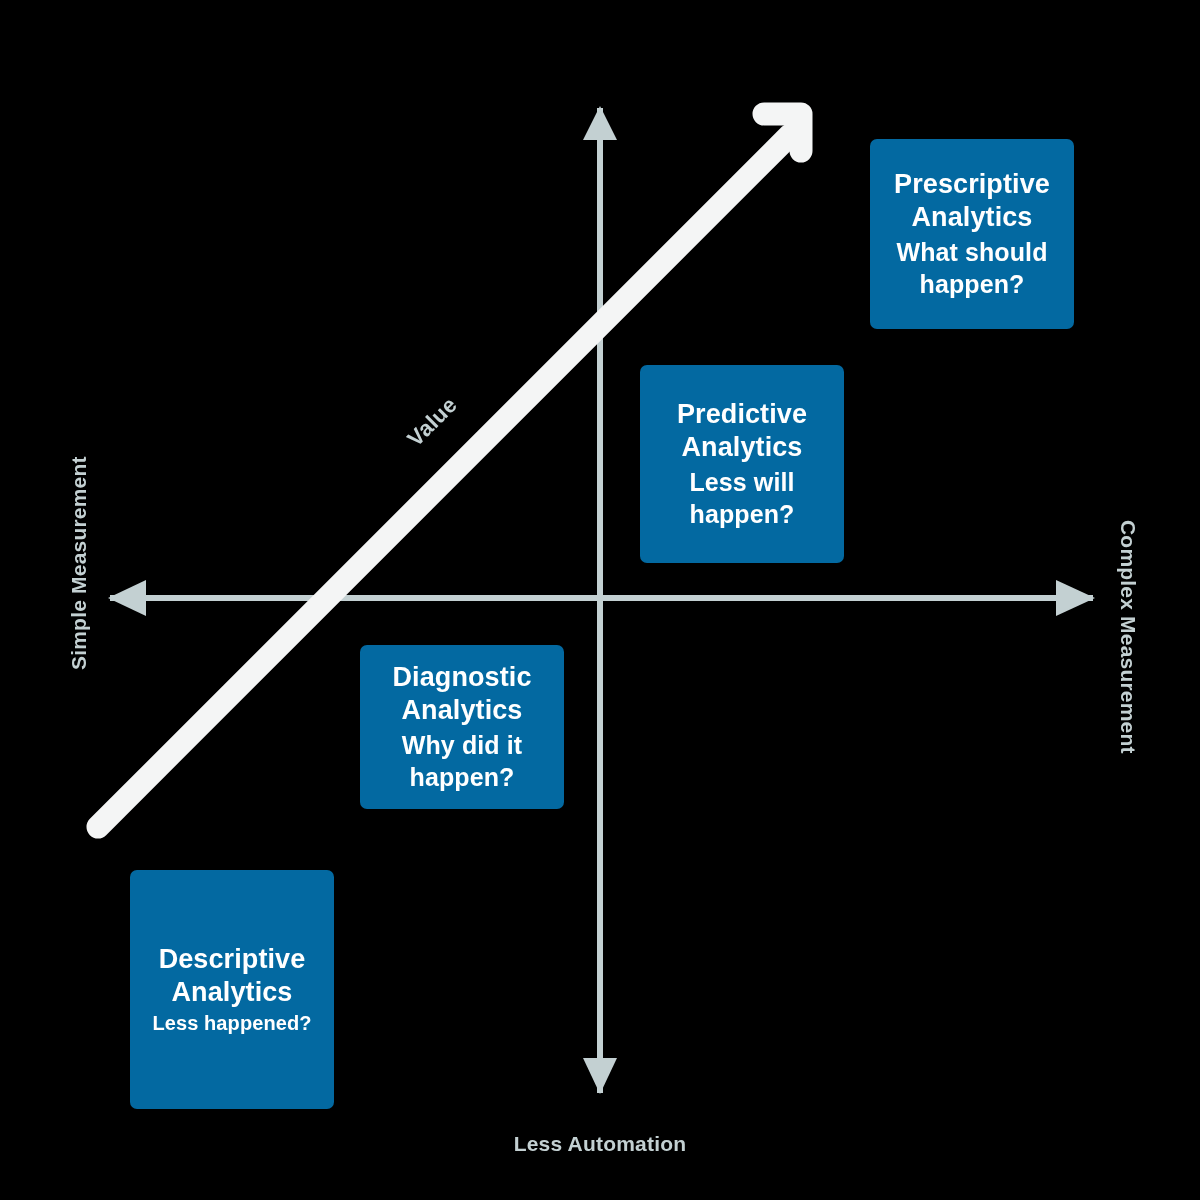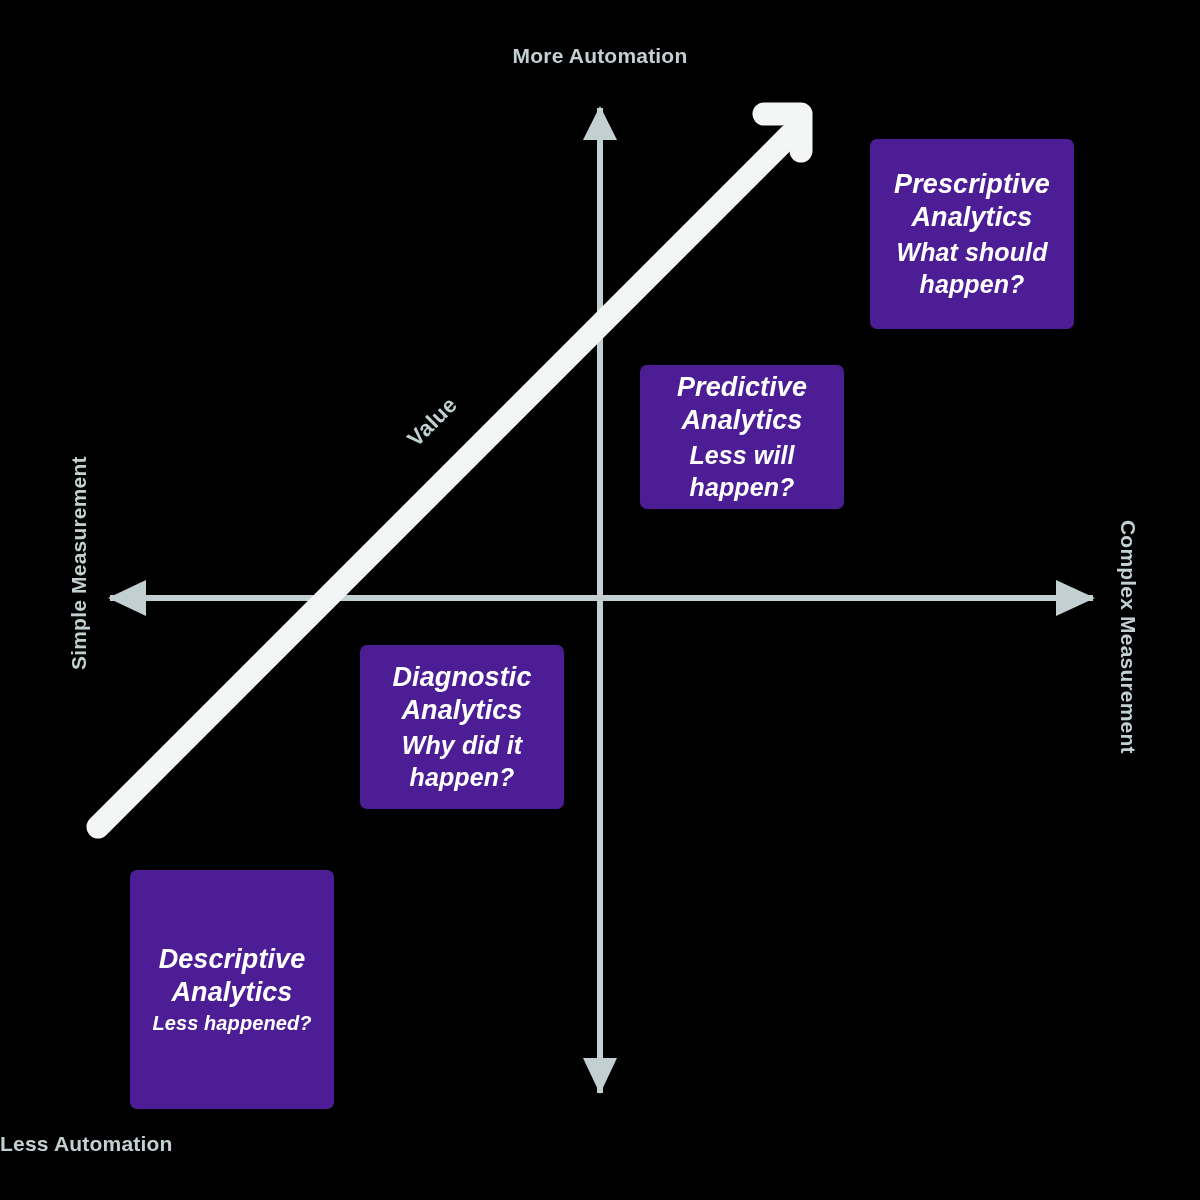--- a/index.html
+++ b/index.html
@@ -41,21 +41,21 @@
   #label-more-automation {
     left: 0;
     right: 0;
     top: 44px;
     text-align: center;
   }
   #label-less-automation {
     left: 0;
     right: 0;
     top: 1132px;
-    text-align: left;
+    text-align: center;
   }
   #label-simple-measurement {
     left: 0px;
     top: 600px;
     width: 140px;
     text-align: center;
     transform: translate(-0px, -0px) rotate(-90deg);
     transform-origin: 70px 0px;
     margin-left: 0px;
   }
@@ -82,30 +82,29 @@
     font-weight: 700;
     letter-spacing: 0.3px;
     transform: rotate(-45deg);
     transform-origin: 50% 50%;
     white-space: nowrap;
   }
 
   
   .card {
     position: absolute;
-    background: #4c1d95;
+    background: #0369a1;
     border-radius: 7px;
     box-sizing: border-box;
     display: flex;
     flex-direction: column;
     align-items: center;
     justify-content: center;
     text-align: center;
     padding: 8px 10px;
-    font-style: italic;
   }
   .card-title {
     color: #ffffff;
     font-size: 27px;
     font-weight: 700;
     line-height: 1.22;
     letter-spacing: 0.1px;
   }
   .card-sub {
     color: #ffffff;
@@ -119,21 +118,21 @@
   #card-prescriptive {
     left: 870px;
     top: 139px;
     width: 204px;
     height: 190px;
   }
   #card-predictive {
     left: 640px;
     top: 365px;
     width: 204px;
-    height: 144px;
+    height: 198px;
     text-align: center;
   }
   #card-diagnostic {
     left: 360px;
     top: 645px;
     width: 204px;
     height: 164px;
   }
   #card-descriptive {
     left: 130px;
@@ -162,21 +161,20 @@
     <polygon points="1095,598 1056,580 1056,616" fill="#c3d0d2"></polygon>
   </svg>
 
   <svg class="layer" viewBox="0 0 1200 1200" width="1200" height="1200" aria-hidden="true">
 
     <line x1="98" y1="827" x2="790" y2="135" stroke="#f4f5f5" stroke-width="23" stroke-linecap="round"></line>
 
     <polyline points="764,114 801,114 801,151" fill="none" stroke="#f4f5f5" stroke-width="23" stroke-linecap="round" stroke-linejoin="round"></polyline>
   </svg>
 
-  <div class="axis-label" id="label-more-automation">More Automation</div>
 
   <div class="axis-label" id="label-less-automation">Less Automation</div>
 
   <div class="axis-label" id="label-simple-measurement">Simple Measurement</div>
 
   <div class="axis-label" id="label-complex-measurement">Complex Measurement</div>
 
   <div id="label-value">Value</div>
 
   <div class="card" id="card-descriptive">

